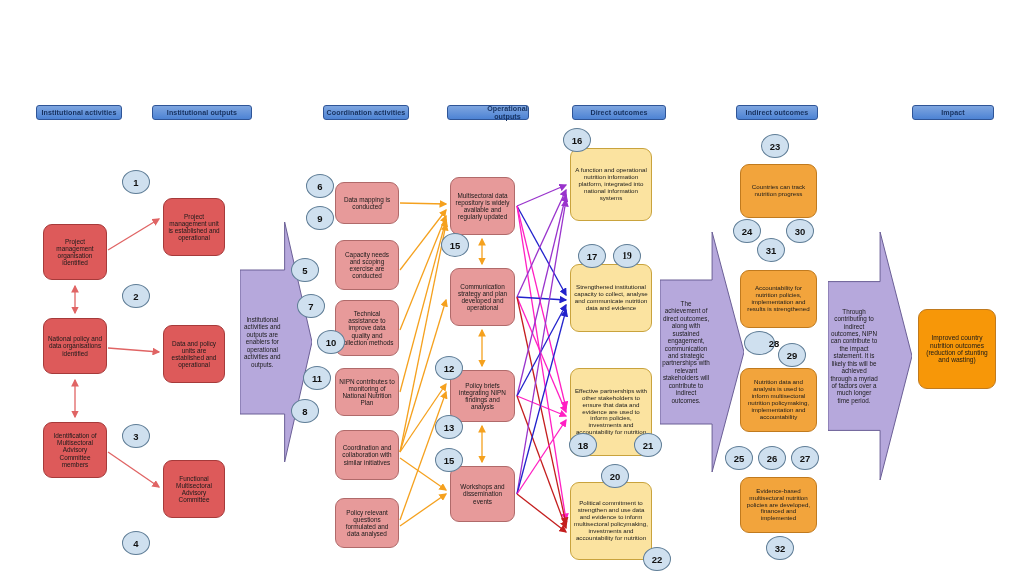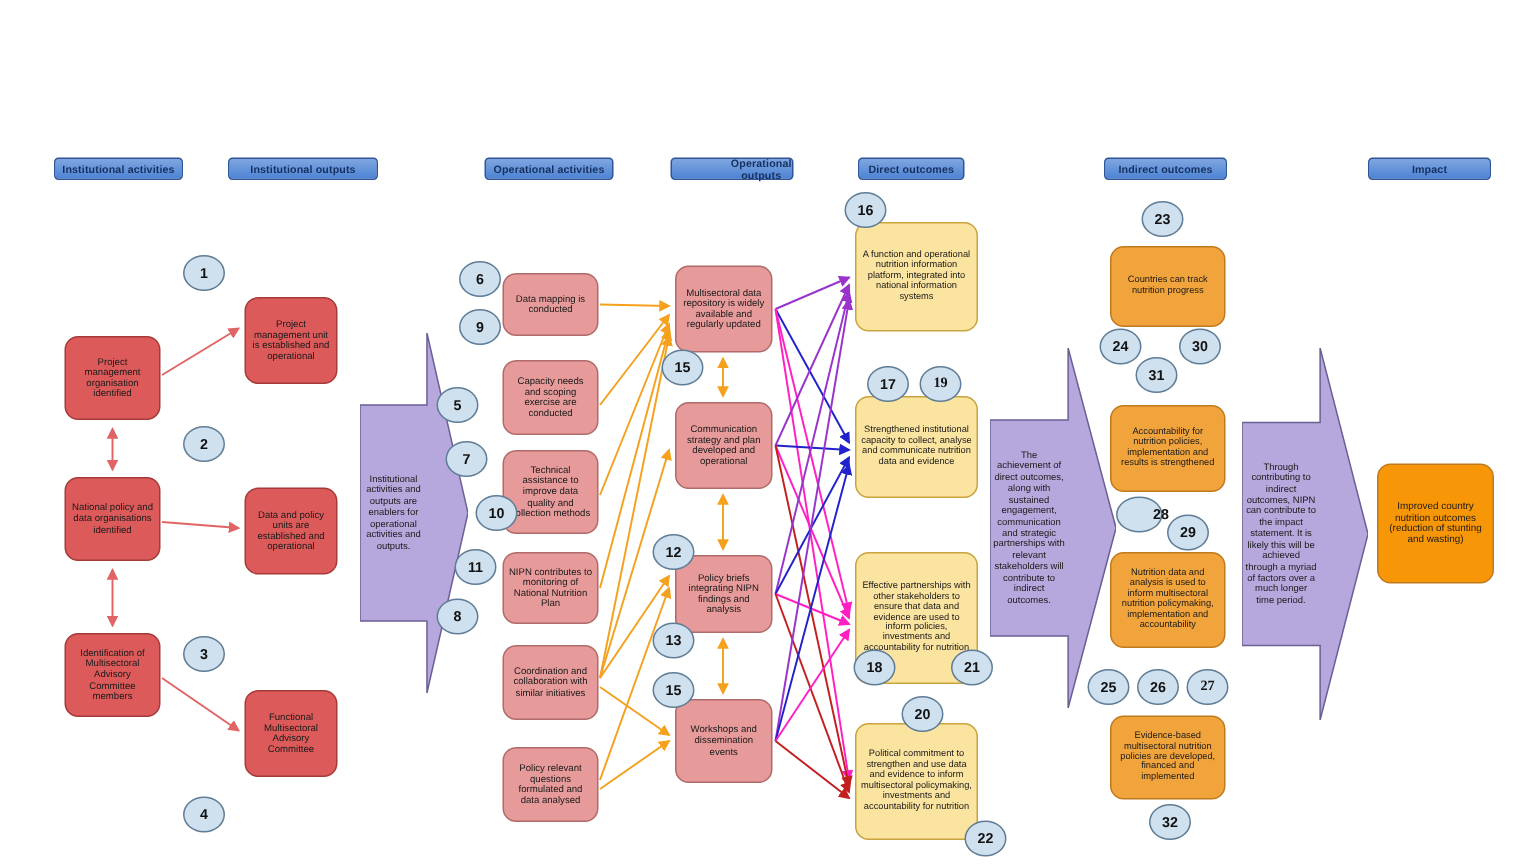--- a/index.html
+++ b/index.html
@@ -118,23 +118,23 @@
 
     <path d="M517,494 L566,200" stroke="#9933cc" marker-end="url(#mPur)"></path>
     <path d="M517,494 L566,310" stroke="#2222cc" marker-end="url(#mBlu)"></path>
     <path d="M517,494 L566,420" stroke="#ff1fc3" marker-end="url(#mMag)"></path>
     <path d="M517,494 L566,532" stroke="#c41e1e" marker-end="url(#mDrd)"></path>
   </g>
 </svg>
 
 <div class="hdr" style="left: 36px; top: 105px; width: 86px;">Institutional activities</div>
 <div class="hdr" style="left: 152px; top: 105px; width: 100px;">Institutional outputs</div>
-<div class="hdr" style="left: 323px; top: 105px; width: 86px;">Operational activities</div>
+<div class="hdr" style="left: 323px; top: 105px; width: 86px;">Coordination activities</div>
 <div class="hdr" style="left: 447px; top: 105px; width: 82px; padding-left: 39px;">Operational outputs</div>
-<div class="hdr" style="left: 572px; top: 105px; width: 71px;">Direct outcomes</div>
+<div class="hdr" style="left: 572px; top: 105px; width: 94px;">Direct outcomes</div>
 <div class="hdr" style="left: 736px; top: 105px; width: 82px;">Indirect outcomes</div>
 <div class="hdr" style="left: 912px; top: 105px; width: 82px;">Impact</div>
 <div class="chev" style="left: 240px; top: 222px; width: 72px; height: 240px;"><svg width="72" height="240" viewBox="0 0 72 240">
       <path d="M0,48 L44.64,48 L44.64,0 L72,120 L44.64,240 L44.64,192 L0,192 Z" fill="#b6a8dc" stroke="#6b5f96" stroke-width="1"></path>
     </svg><div class="ctxt" style="left: 2px; top: 52.8px; width: 40.64px; height: 134.4px; display: flex; align-items: center; justify-content: center;">Institutional activities and outputs are enablers for operational activities and outputs.</div></div>
 <div class="chev" style="left: 660px; top: 232px; width: 84px; height: 240px;"><svg width="84" height="240" viewBox="0 0 84 240">
       <path d="M0,48 L52.08,48 L52.08,0 L84,120 L52.08,240 L52.08,192 L0,192 Z" fill="#b6a8dc" stroke="#6b5f96" stroke-width="1"></path>
     </svg><div class="ctxt" style="left: 2px; top: 52.8px; width: 48.08px; height: 134.4px; display: flex; align-items: center; justify-content: center;">The achievement of direct outcomes, along with sustained engagement, communication and strategic partnerships with relevant stakeholders will contribute to indirect outcomes.</div></div>
 <div class="chev" style="left: 828px; top: 232px; width: 84px; height: 248px;"><svg width="84" height="248" viewBox="0 0 84 248">
       <path d="M0,49.6 L52.08,49.6 L52.08,0 L84,124 L52.08,248 L52.08,198.4 L0,198.4 Z" fill="#b6a8dc" stroke="#6b5f96" stroke-width="1"></path>
@@ -237,14 +237,14 @@
 <div class="num" style="left: 634px; top: 433px;">21</div>
 <div class="num" style="left: 643px; top: 547px; text-align: right;">22</div>
 <div class="num" style="left: 761px; top: 134px;">23</div>
 <div class="num" style="left: 733px; top: 219px;">24</div>
 <div class="num" style="left: 786px; top: 219px;">30</div>
 <div class="num" style="left: 757px; top: 238px;">31</div>
 <div class="num" style="left: 744px; top: 331px; padding-left: 29px;">28</div>
 <div class="num" style="left: 778px; top: 343px;">29</div>
 <div class="num" style="left: 725px; top: 446px;">25</div>
 <div class="num" style="left: 758px; top: 446px;">26</div>
-<div class="num" style="left: 791px; top: 446px; font-family: Liberation Serif, serif;">27</div>
+<div class="num" style="left: 791px; top: 446px;">27</div>
 <div class="num" style="left: 766px; top: 536px;">32</div>
 
 </body></html>

